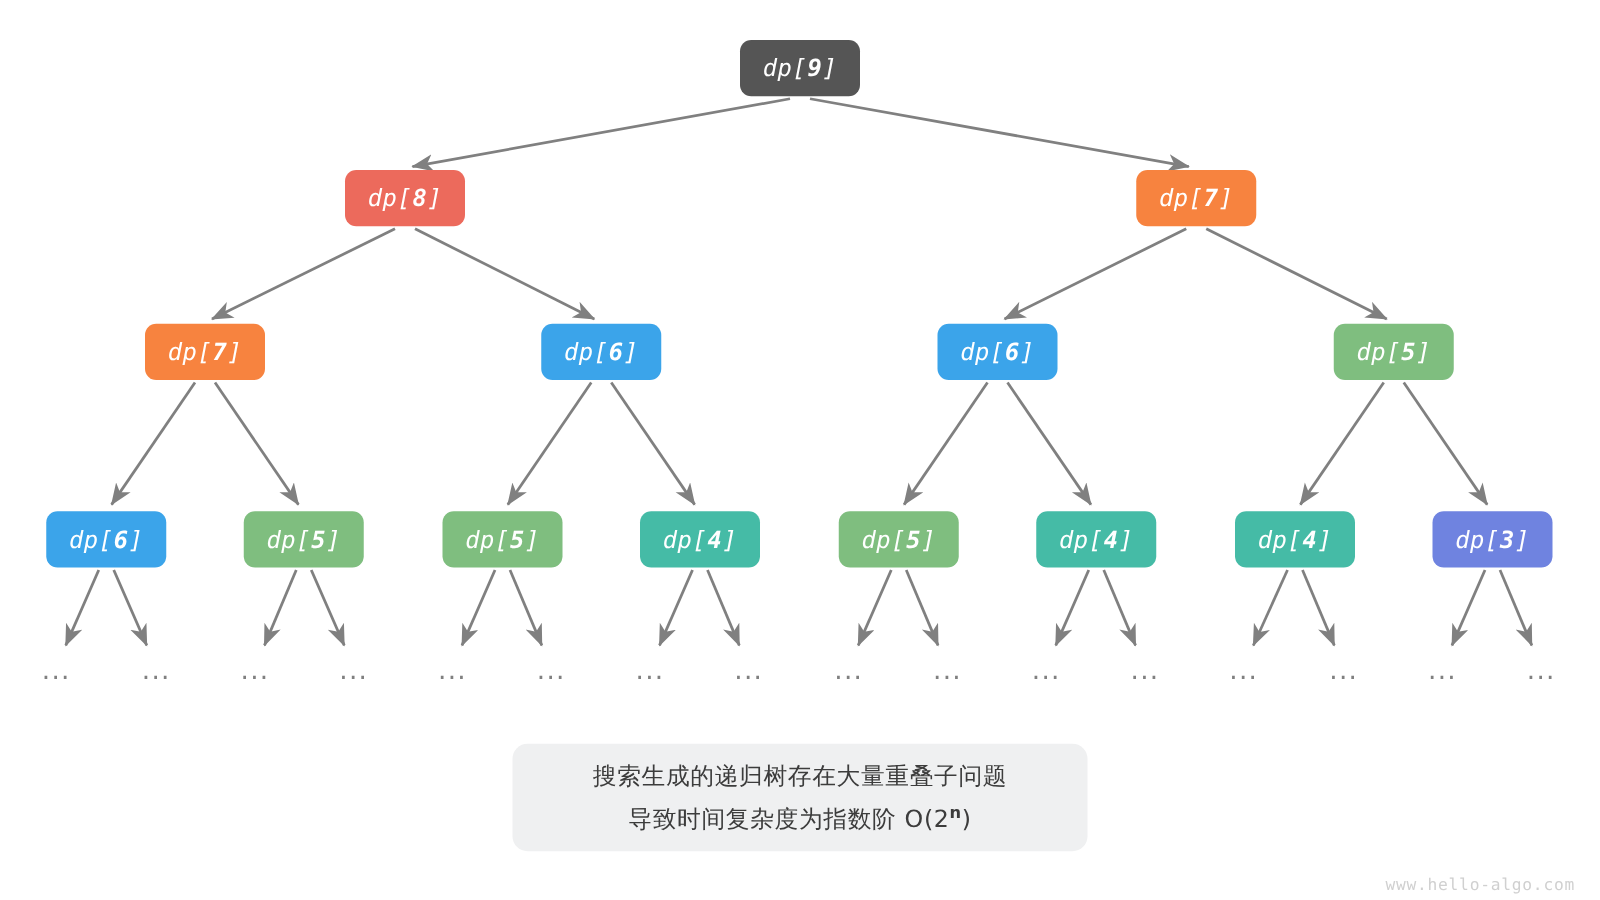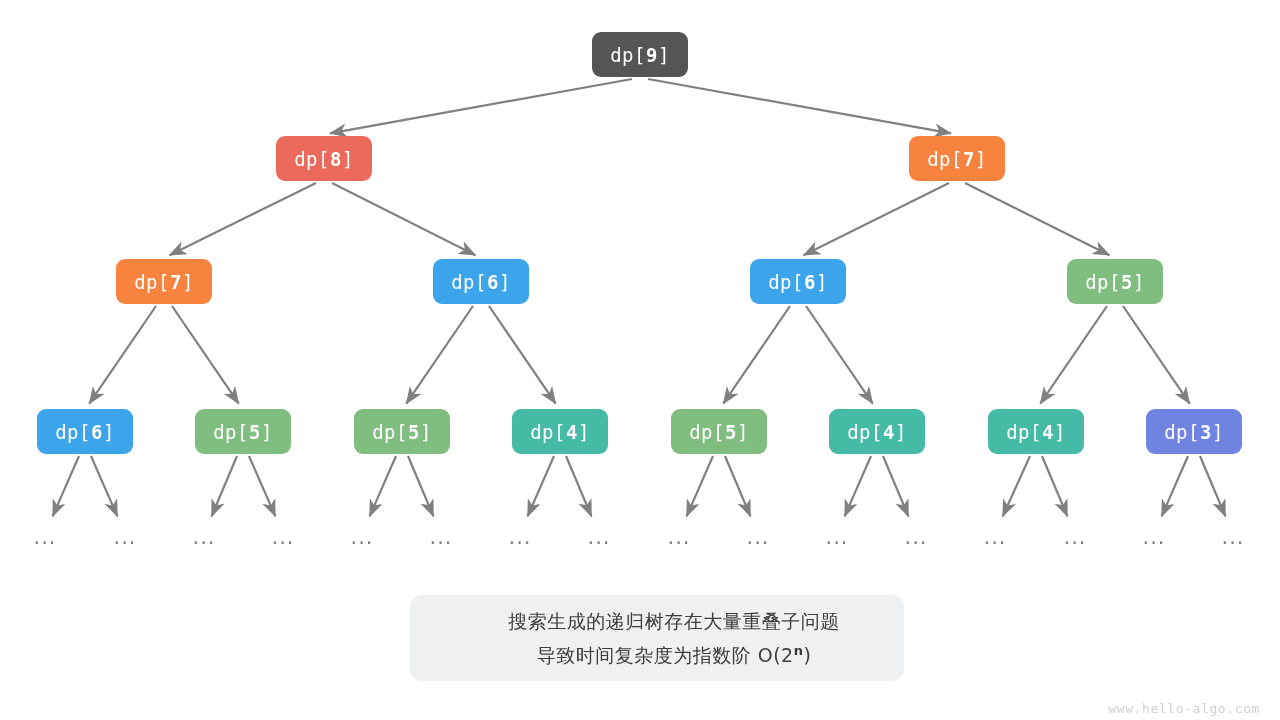--- a/index.html
+++ b/index.html
@@ -30,20 +30,21 @@
     align-items: center;
     justify-content: center;
     border-radius: 9px;
     color: #ffffff;
     font-family: "DejaVu Sans Mono", monospace;
     font-size: 19px;
     letter-spacing: 0.5px;
     white-space: nowrap;
     box-sizing: border-box;
     z-index: 2;
+    font-style: italic;
   }
   .node b {
     font-weight: 700;
   }
   .ellipsis {
     position: absolute;
     color: #808080;
     font-family: "DejaVu Sans", sans-serif;
     font-size: 21px;
     letter-spacing: 1px;
@@ -58,21 +59,20 @@
     top: 595px;
     width: 460px;
     height: 86px;
     background: #eff0f1;
     border-radius: 12px;
     display: flex;
     flex-direction: column;
     align-items: center;
     justify-content: center;
     z-index: 3;
-    padding-left: 34px;
   }
   #caption .line {
     color: #3c3c3c;
     font-family: "DejaVu Sans", sans-serif;
     font-size: 19px;
     line-height: 30px;
     letter-spacing: 0.5px;
     white-space: nowrap;
   }
   #caption .line sup {

